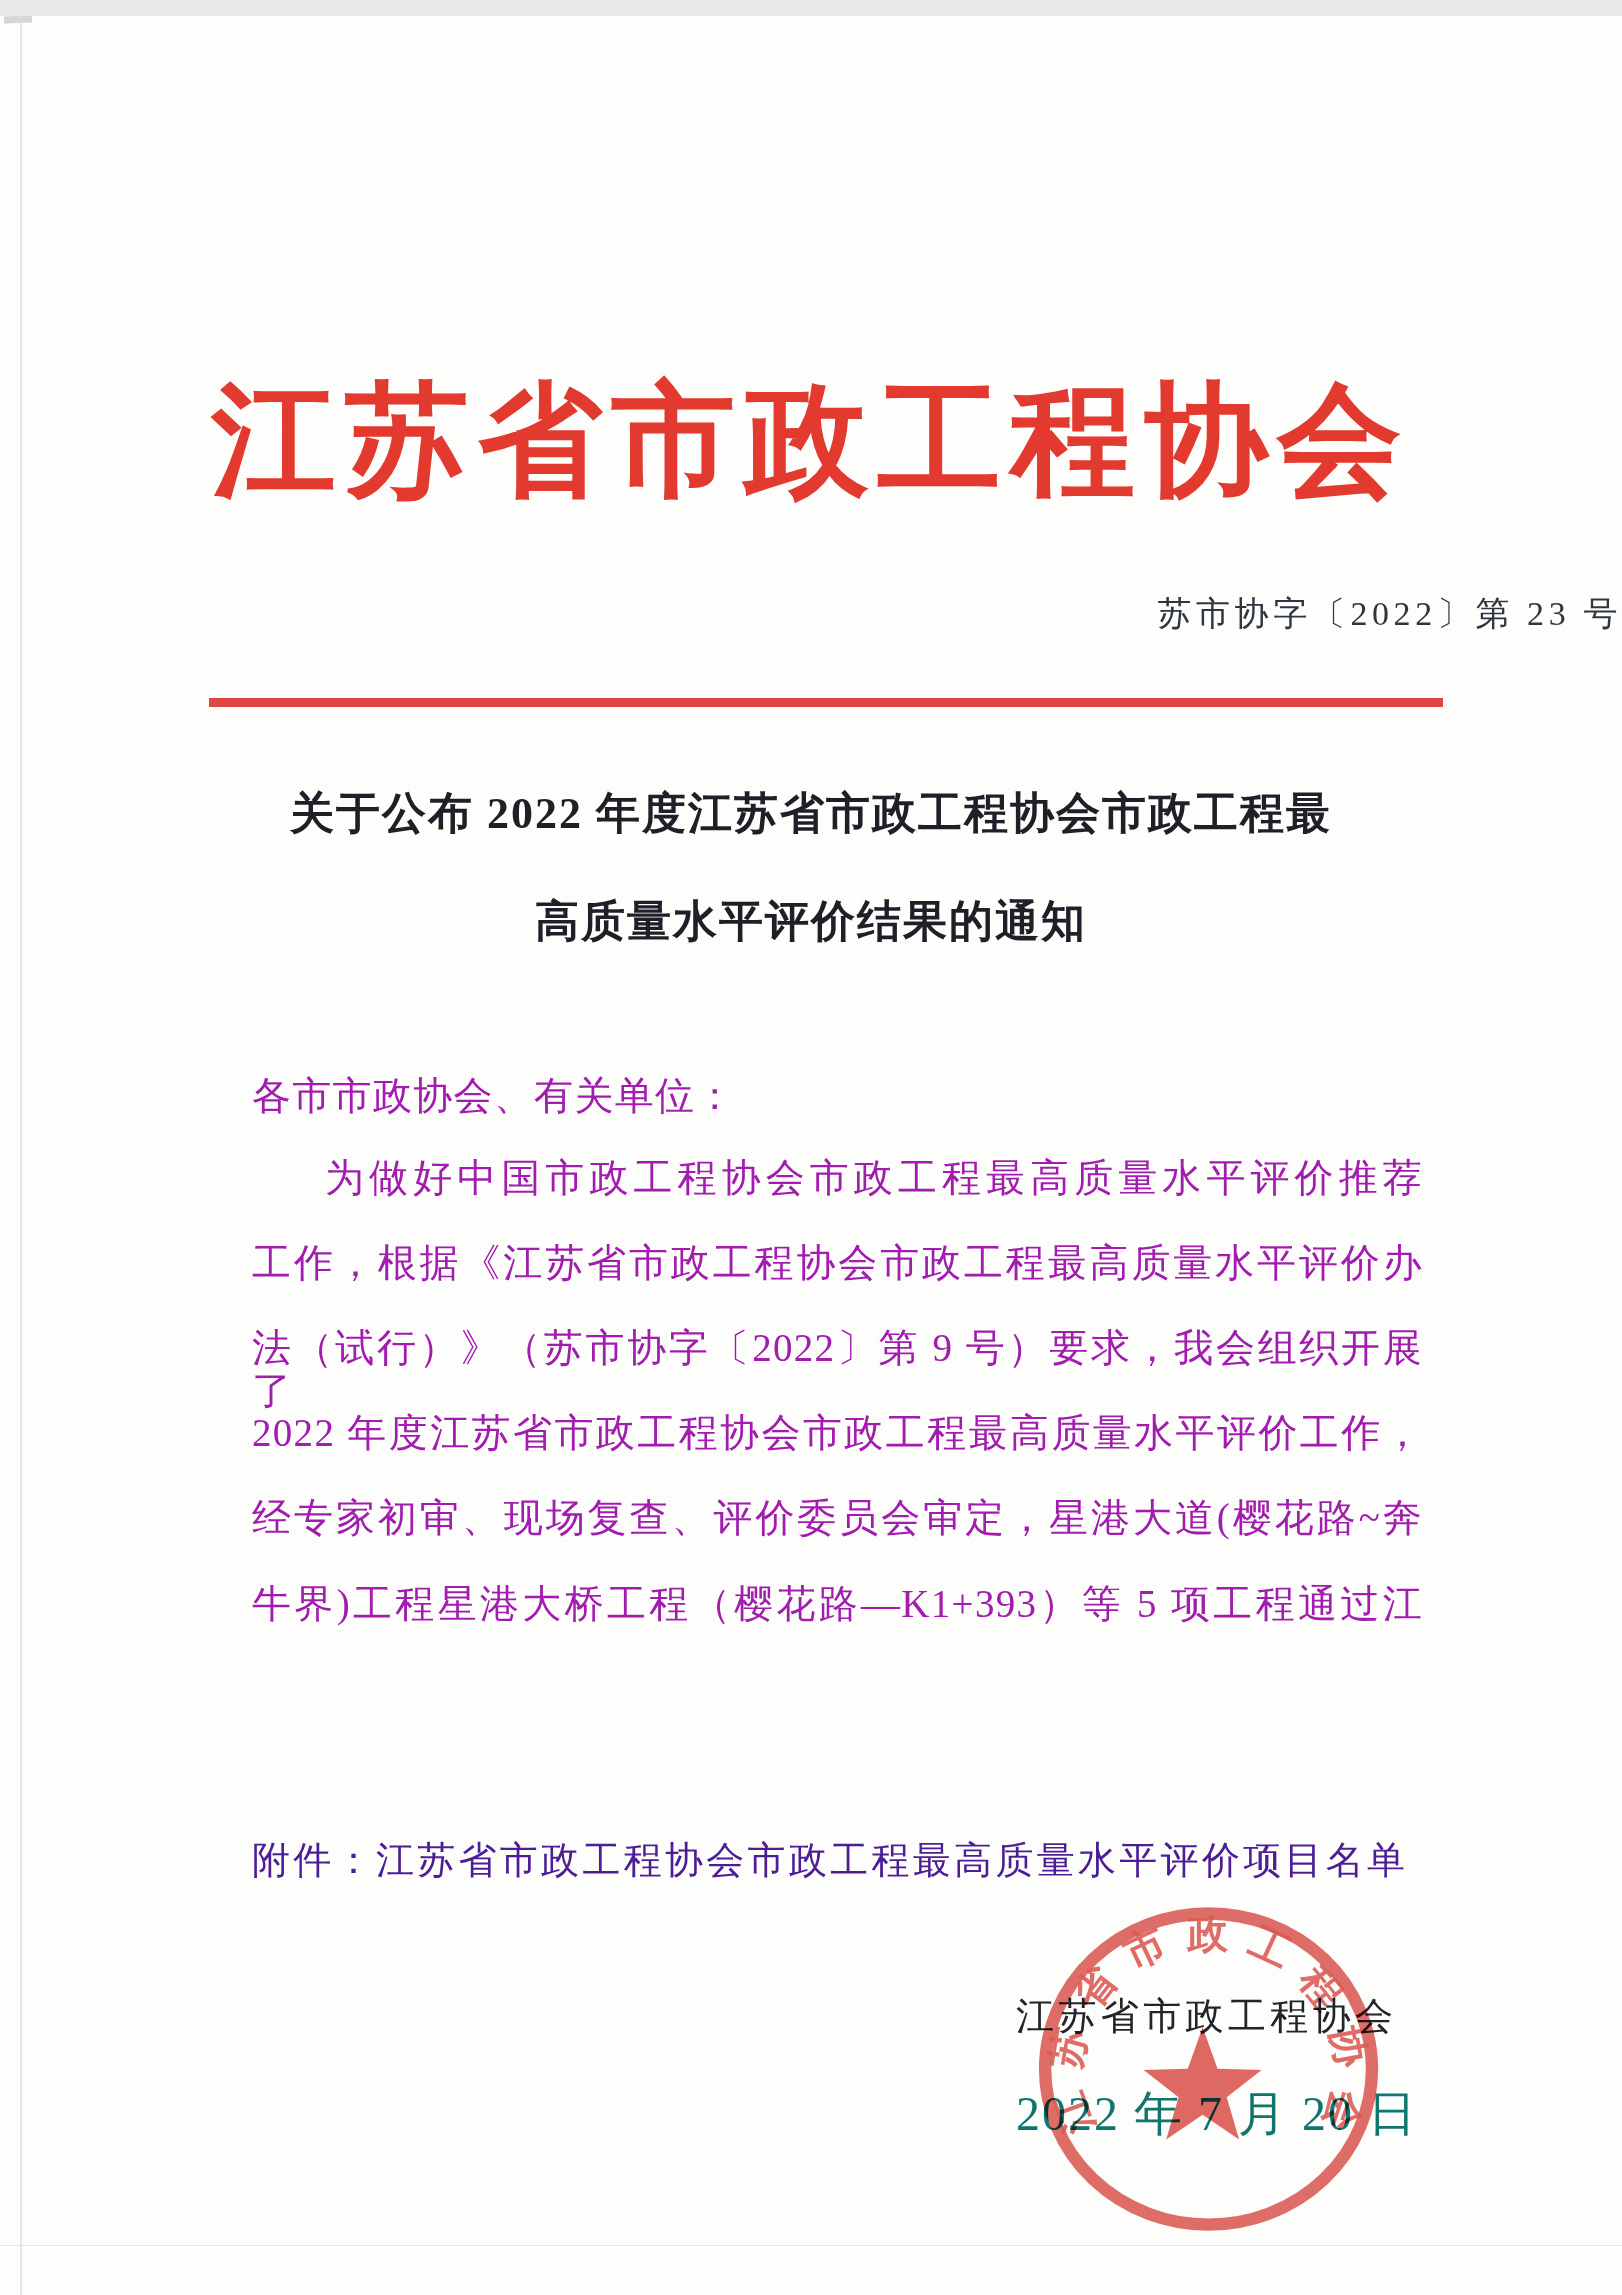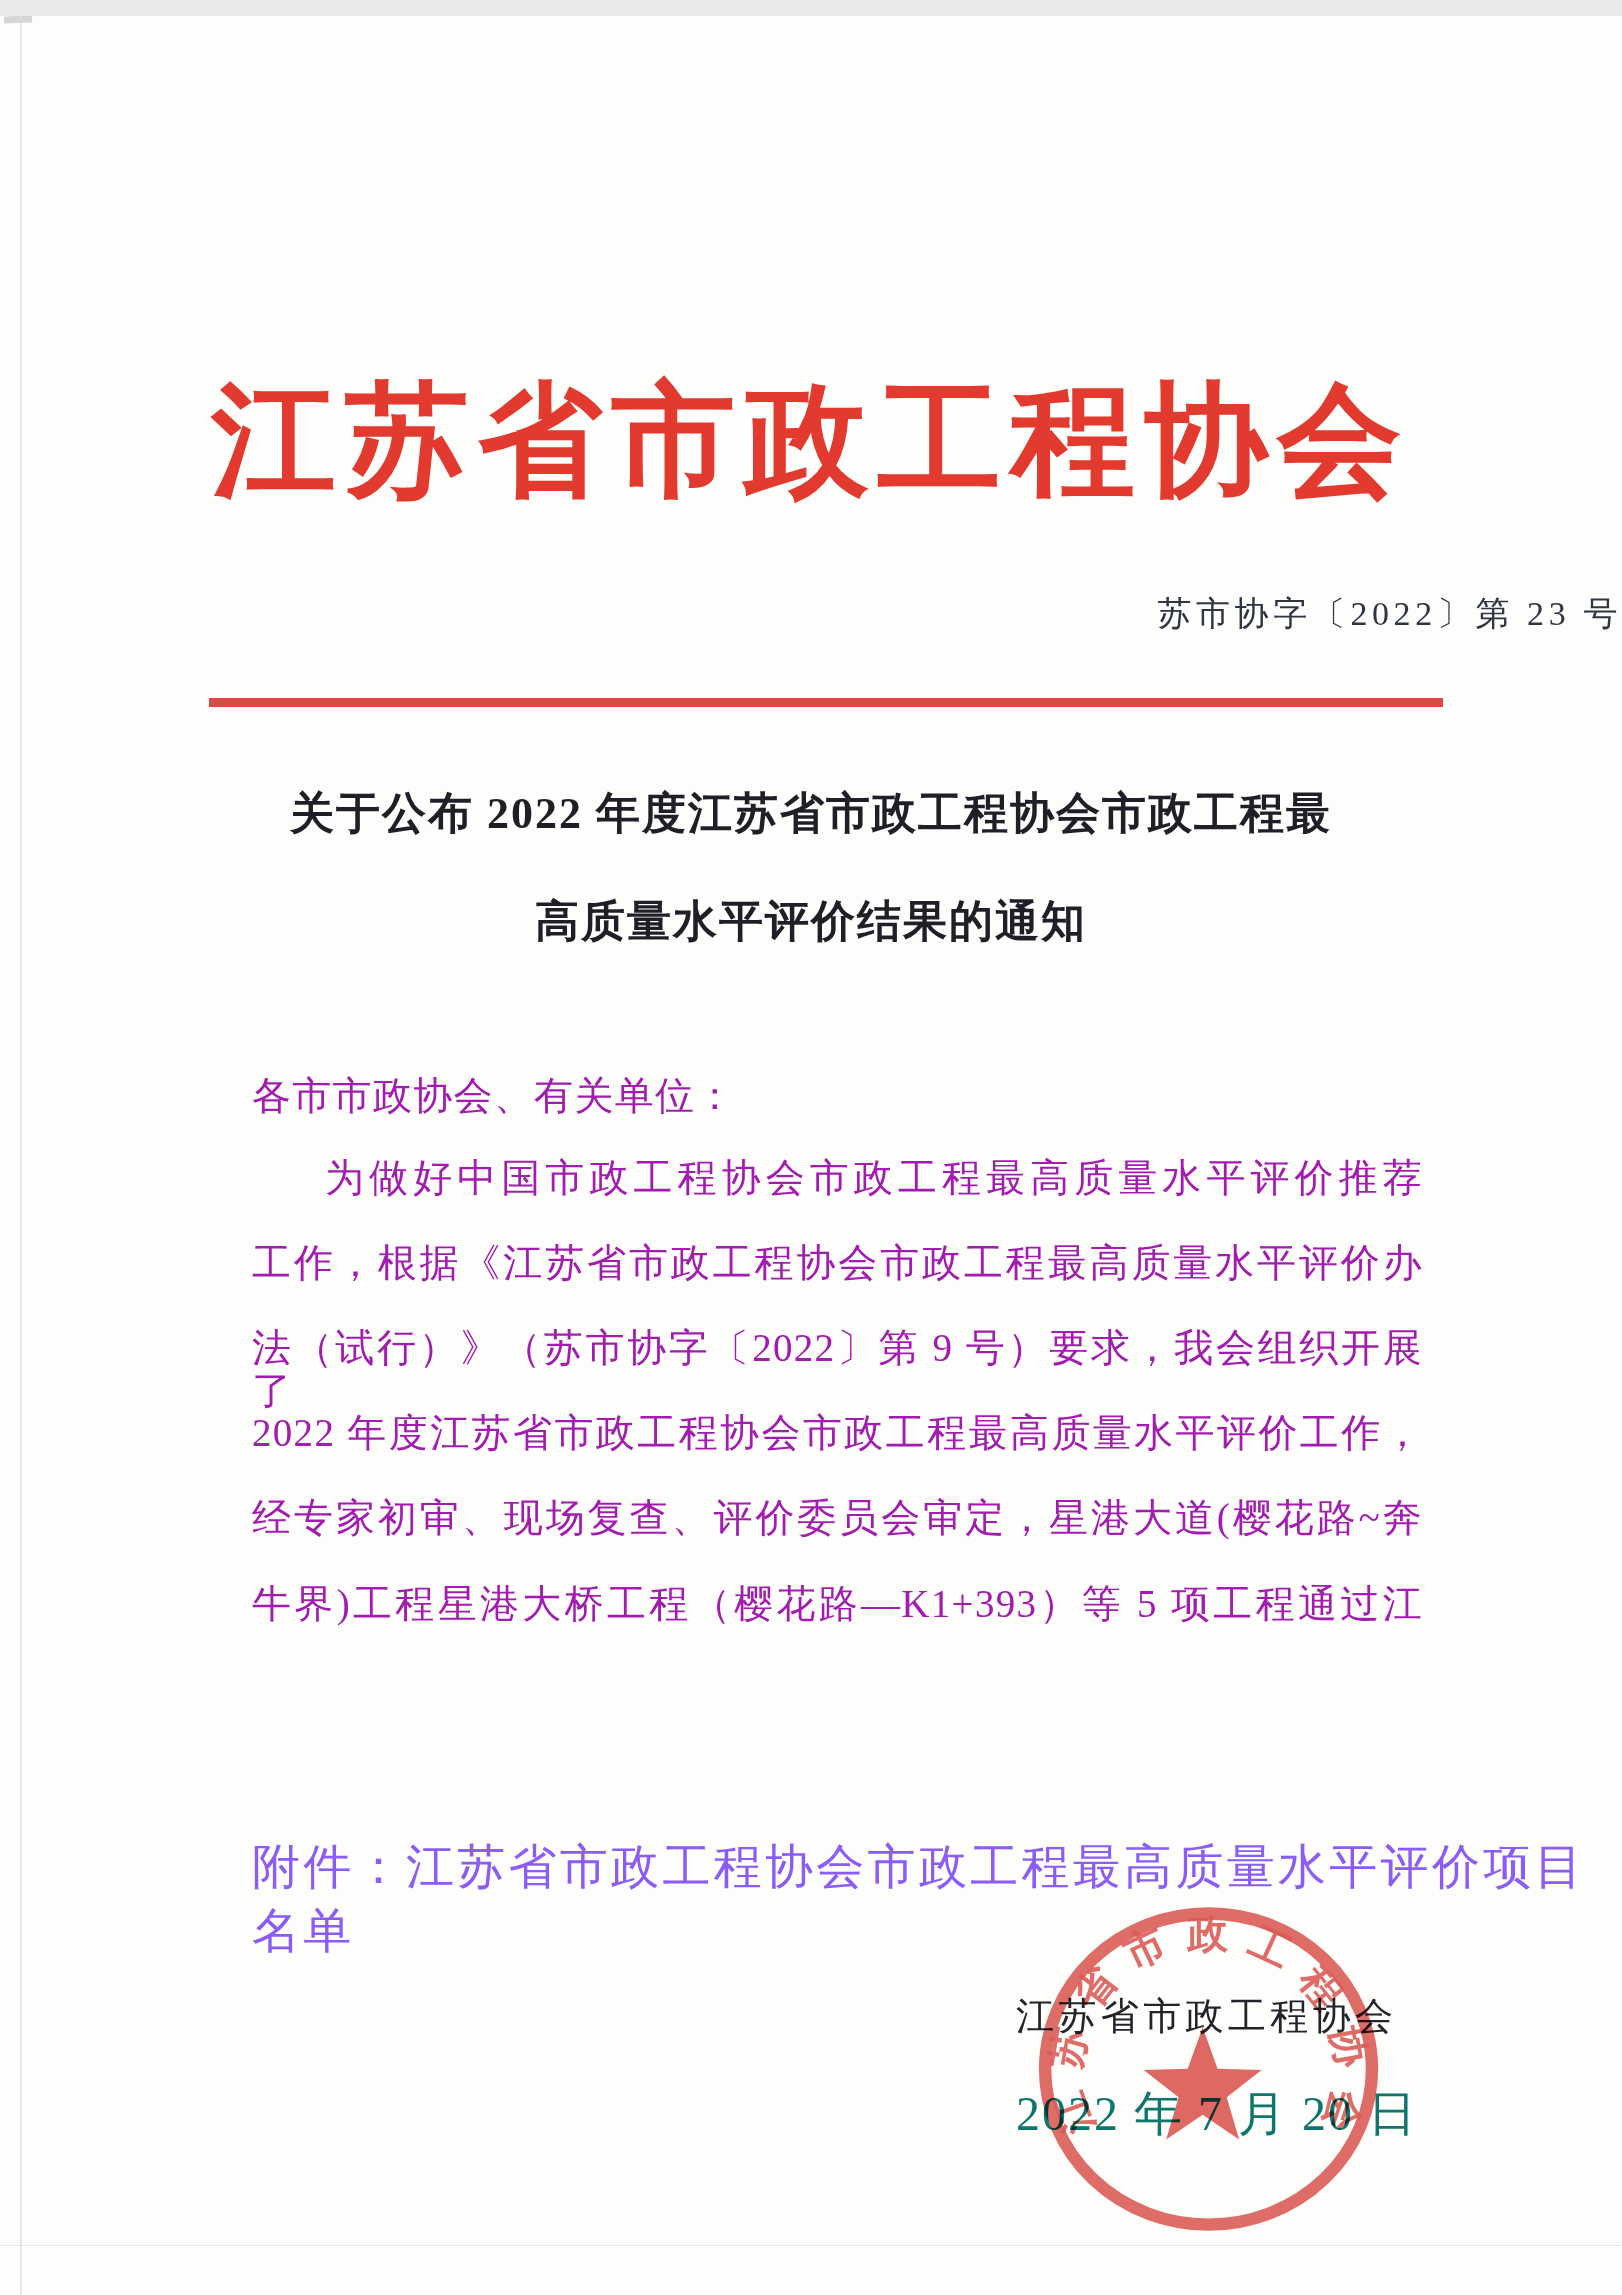--- a/index.html
+++ b/index.html
@@ -28,21 +28,21 @@
     font-size:44px;font-weight:700;color:#1f1f28;letter-spacing:2px;white-space:nowrap;}
   .doc-title.l1{top:768px;font-family:Liberation Serif, serif;}
   .doc-title.l2{top:876px;}
 
   .bodyline{
     position:absolute;font-size:39px;color:#a21caf;line-height:1.1;
     letter-spacing:1.3px;white-space:nowrap;
   }
   .fill{white-space:normal;text-align:justify;text-align-last:justify;text-justify:inter-character;}
 
-  .attachment{position:absolute;left:252px;top:1819px;font-size:48px;color:#8b5cf6;letter-spacing:3.3px;}
+  .attachment{position:absolute;left:252px;top:1819px;font-size:38px;color:#4c1d95;letter-spacing:3.3px;}
 
   .signature{
     position:absolute;left:1016px;top:1975px;width:377px;
     font-size:38px;color:#23232b;text-align:justify;text-align-last:justify;text-justify:inter-character;
   }
   .sign-date{
     position:absolute;left:1016px;top:2066px;width:377px;text-align:center;
     font-size:48px;color:#0f766e;letter-spacing:2px;white-space:nowrap;
   }
   .seal{

